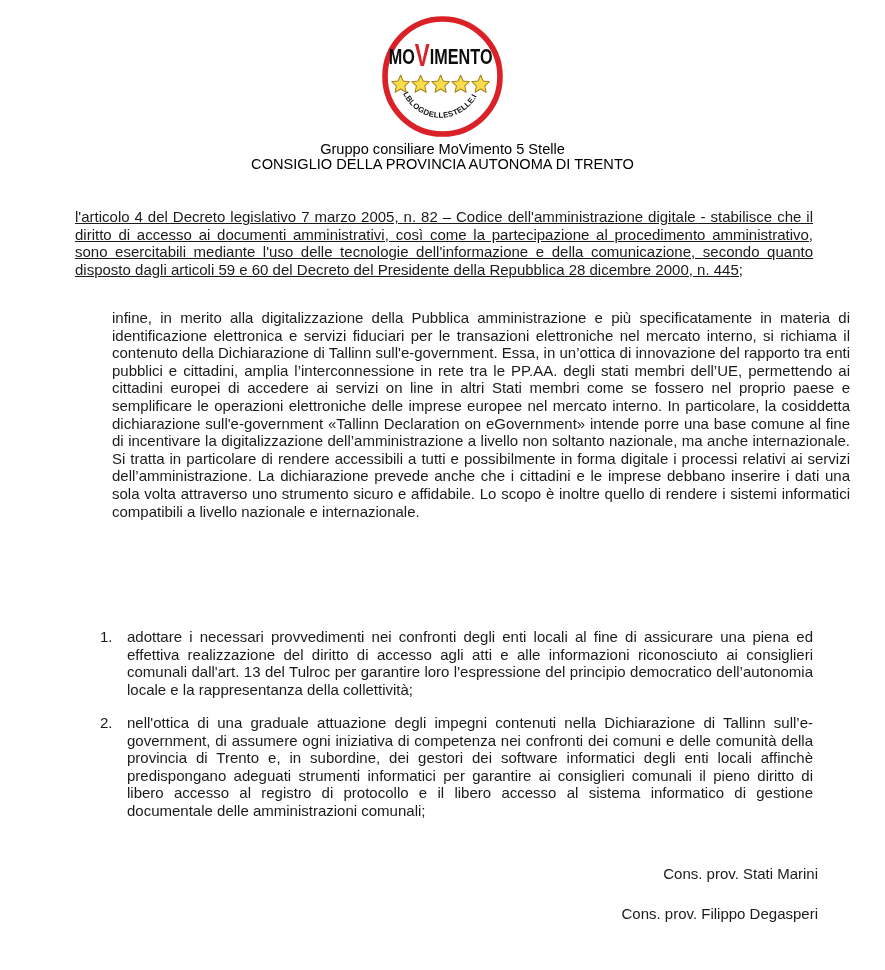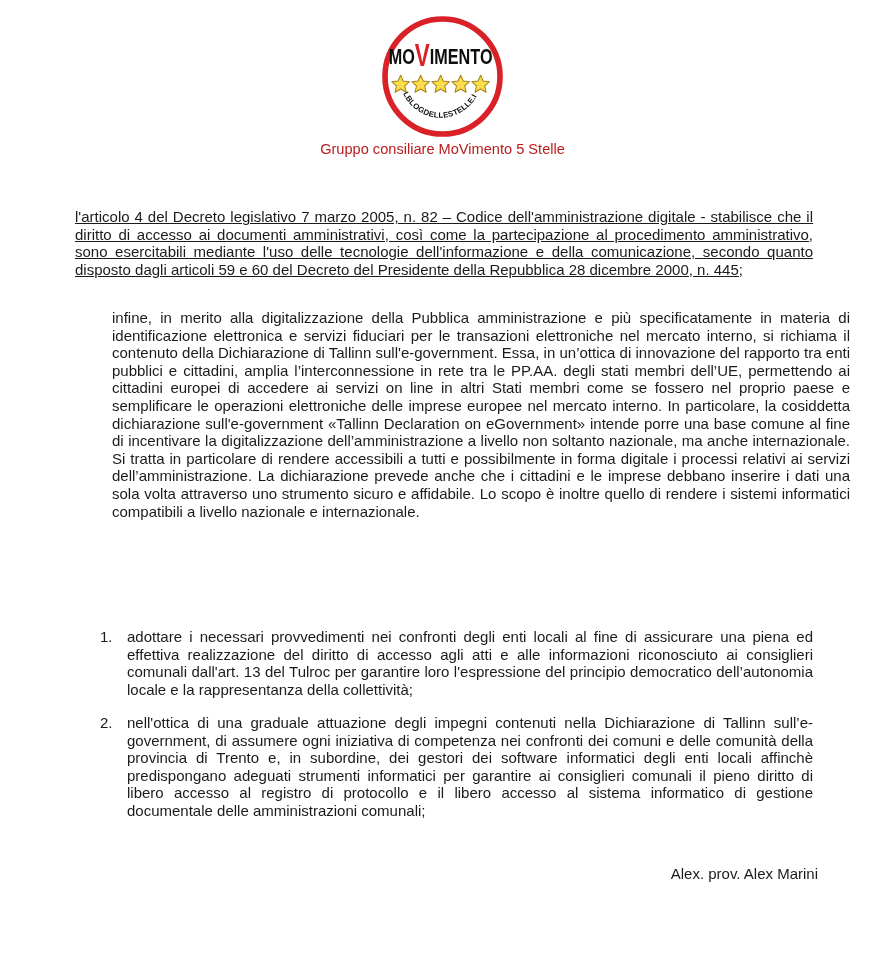--- a/index.html
+++ b/index.html
@@ -28,21 +28,21 @@
   .site-arc-text { font-weight: bold; fill: #111111; font-size: 12.5px; letter-spacing: 0.4px; }
 
   .doc-header {
     position: absolute;
     top: 142px;
     left: 0;
     width: 100%;
     text-align: center;
     font-size: 14.6px;
     line-height: 15px;
-    color: #b91c1c;
+    color: #000000;
   }
 
   .block {
     position: absolute;
     left: 75px;
     width: 738px;
     font-size: 15px;
     line-height: 17.6px;
   }
   .just { text-align: justify; }
@@ -89,32 +89,34 @@
       <use href="#star-shape" transform="translate(161,113) scale(1.5)"></use>
 
       <text class="site-arc-text">
         <textPath href="#site-arc" startOffset="50%" text-anchor="middle">ILBLOGDELLESTELLE.IT</textPath>
       </text>
     </svg>
   </div>
 
   <div class="doc-header">
     <div>Gruppo consiliare MoVimento 5 Stelle</div>
+    <div>CONSIGLIO DELLA PROVINCIA AUTONOMA DI TRENTO</div>
   </div>
 
   <p class="block just p1">l'articolo 4 del Decreto legislativo 7 marzo 2005, n. 82 – Codice dell'amministrazione digitale - stabilisce che il diritto di accesso ai documenti amministrativi, così come la partecipazione al procedimento amministrativo, sono esercitabili mediante l'uso delle tecnologie dell'informazione e della comunicazione, secondo quanto disposto dagli articoli 59 e 60 del Decreto del Presidente della Repubblica 28 dicembre 2000, n. 445;</p>
 
   <p class="block just p2">infine, in merito alla digitalizzazione della Pubblica amministrazione e più specificatamente in materia di identificazione elettronica e servizi fiduciari per le transazioni elettroniche nel mercato interno, si richiama il contenuto della Dichiarazione di Tallinn sull'e-government. Essa, in un’ottica di innovazione del rapporto tra enti pubblici e cittadini, amplia l’interconnessione in rete tra le PP.AA. degli stati membri dell’UE, permettendo ai cittadini europei di accedere ai servizi on line in altri Stati membri come se fossero nel proprio paese e semplificare le operazioni elettroniche delle imprese europee nel mercato interno. In particolare, la cosiddetta dichiarazione sull'e-government «Tallinn Declaration on eGovernment» intende porre una base comune al fine di incentivare la digitalizzazione dell’amministrazione a livello non soltanto nazionale, ma anche internazionale. Si tratta in particolare di rendere accessibili a tutti e possibilmente in forma digitale i processi relativi ai servizi dell’amministrazione. La dichiarazione prevede anche che i cittadini e le imprese debbano inserire i dati una sola volta attraverso uno strumento sicuro e affidabile. Lo scopo è inoltre quello di rendere i sistemi informatici compatibili a livello nazionale e internazionale.</p>
 
 
   <div class="block list-item li1">
     <span class="list-num">1.</span>
     <span class="list-text">adottare i necessari provvedimenti nei confronti degli enti locali al fine di assicurare una piena ed effettiva realizzazione del diritto di accesso agli atti e alle informazioni riconosciuto ai consiglieri comunali dall'art. 13 del Tulroc per garantire loro l'espressione del principio democratico dell’autonomia locale e la rappresentanza della collettività;</span>
   </div>
 
   <div class="block list-item li2">
     <span class="list-num">2.</span>
     <span class="list-text">nell'ottica di una graduale attuazione degli impegni contenuti nella Dichiarazione di Tallinn sull’e-government, di assumere ogni iniziativa di competenza nei confronti dei comuni e delle comunità della provincia di Trento e, in subordine, dei gestori dei software informatici degli enti locali affinchè predispongano adeguati strumenti informatici per garantire ai consiglieri comunali il pieno diritto di libero accesso al registro di protocollo e il libero accesso al sistema informatico di gestione documentale delle amministrazioni comunali;</span>
   </div>
 
-  <div class="sig sig1">Alex. prov. Alex Marini</div>
+  <div class="sig sig1">Cons. prov. Stati Marini</div>
+  <div class="sig sig2">Cons. prov. Filippo Degasperi</div>
 
 </div>
 
 </body></html>

